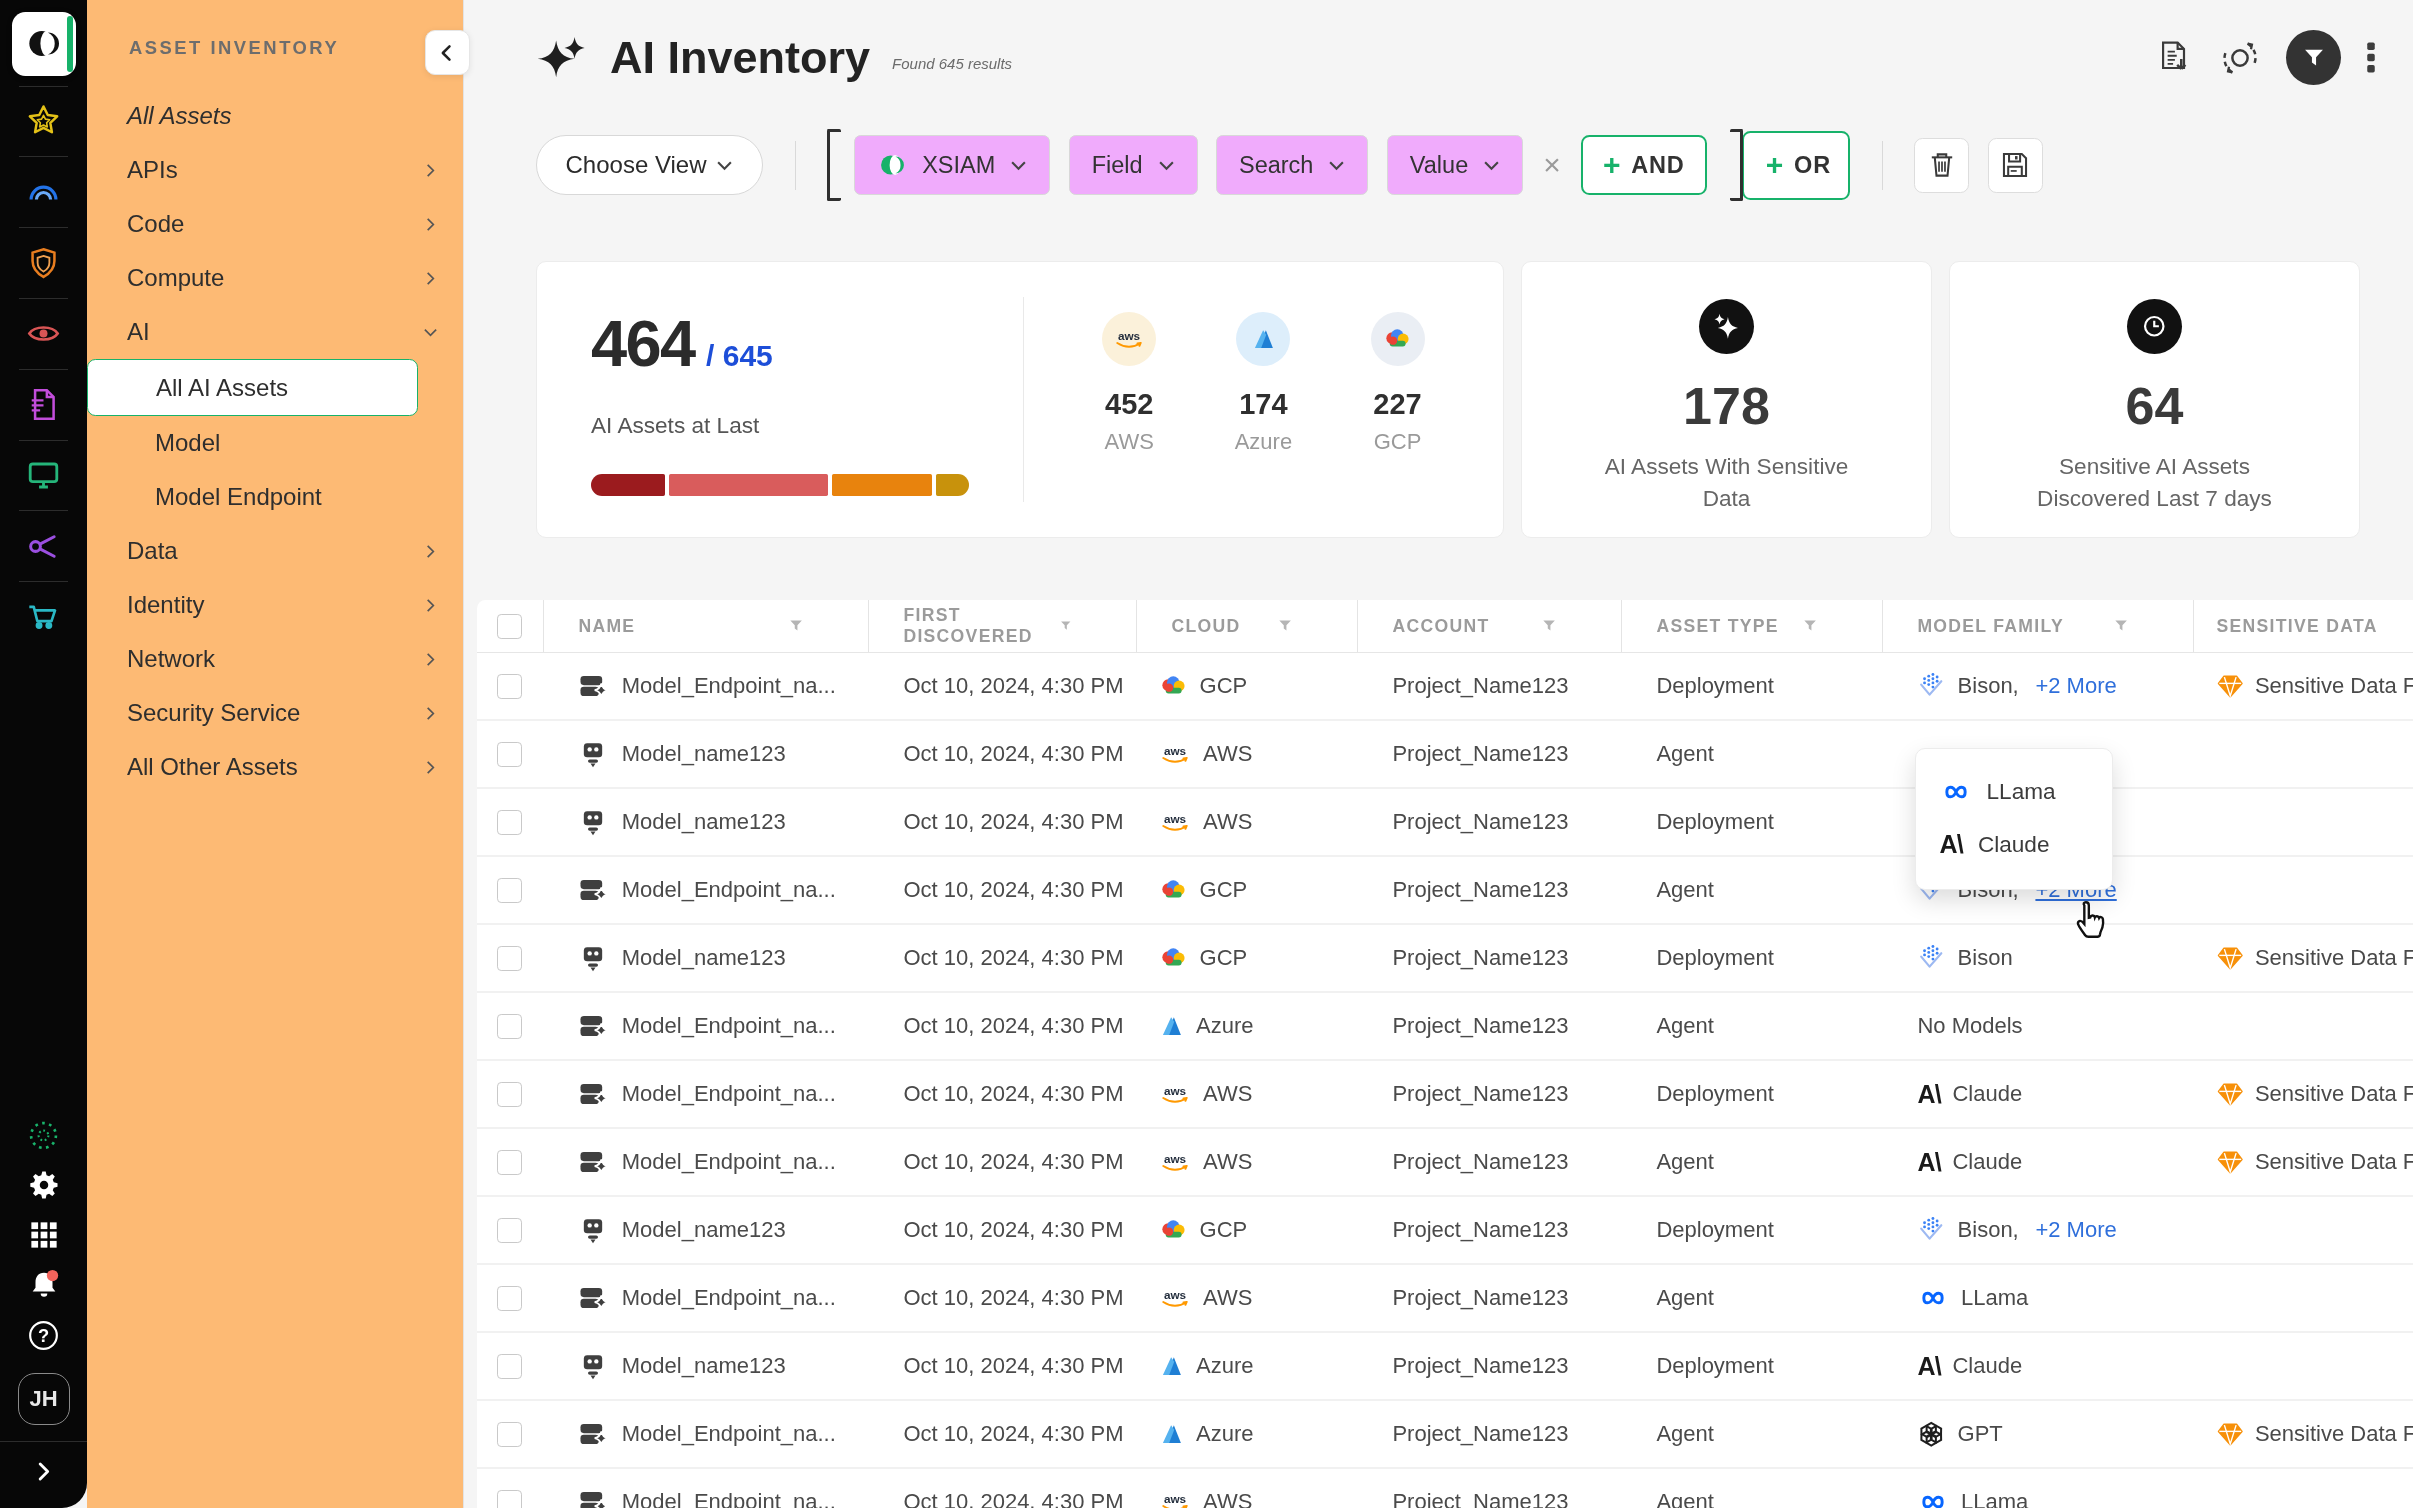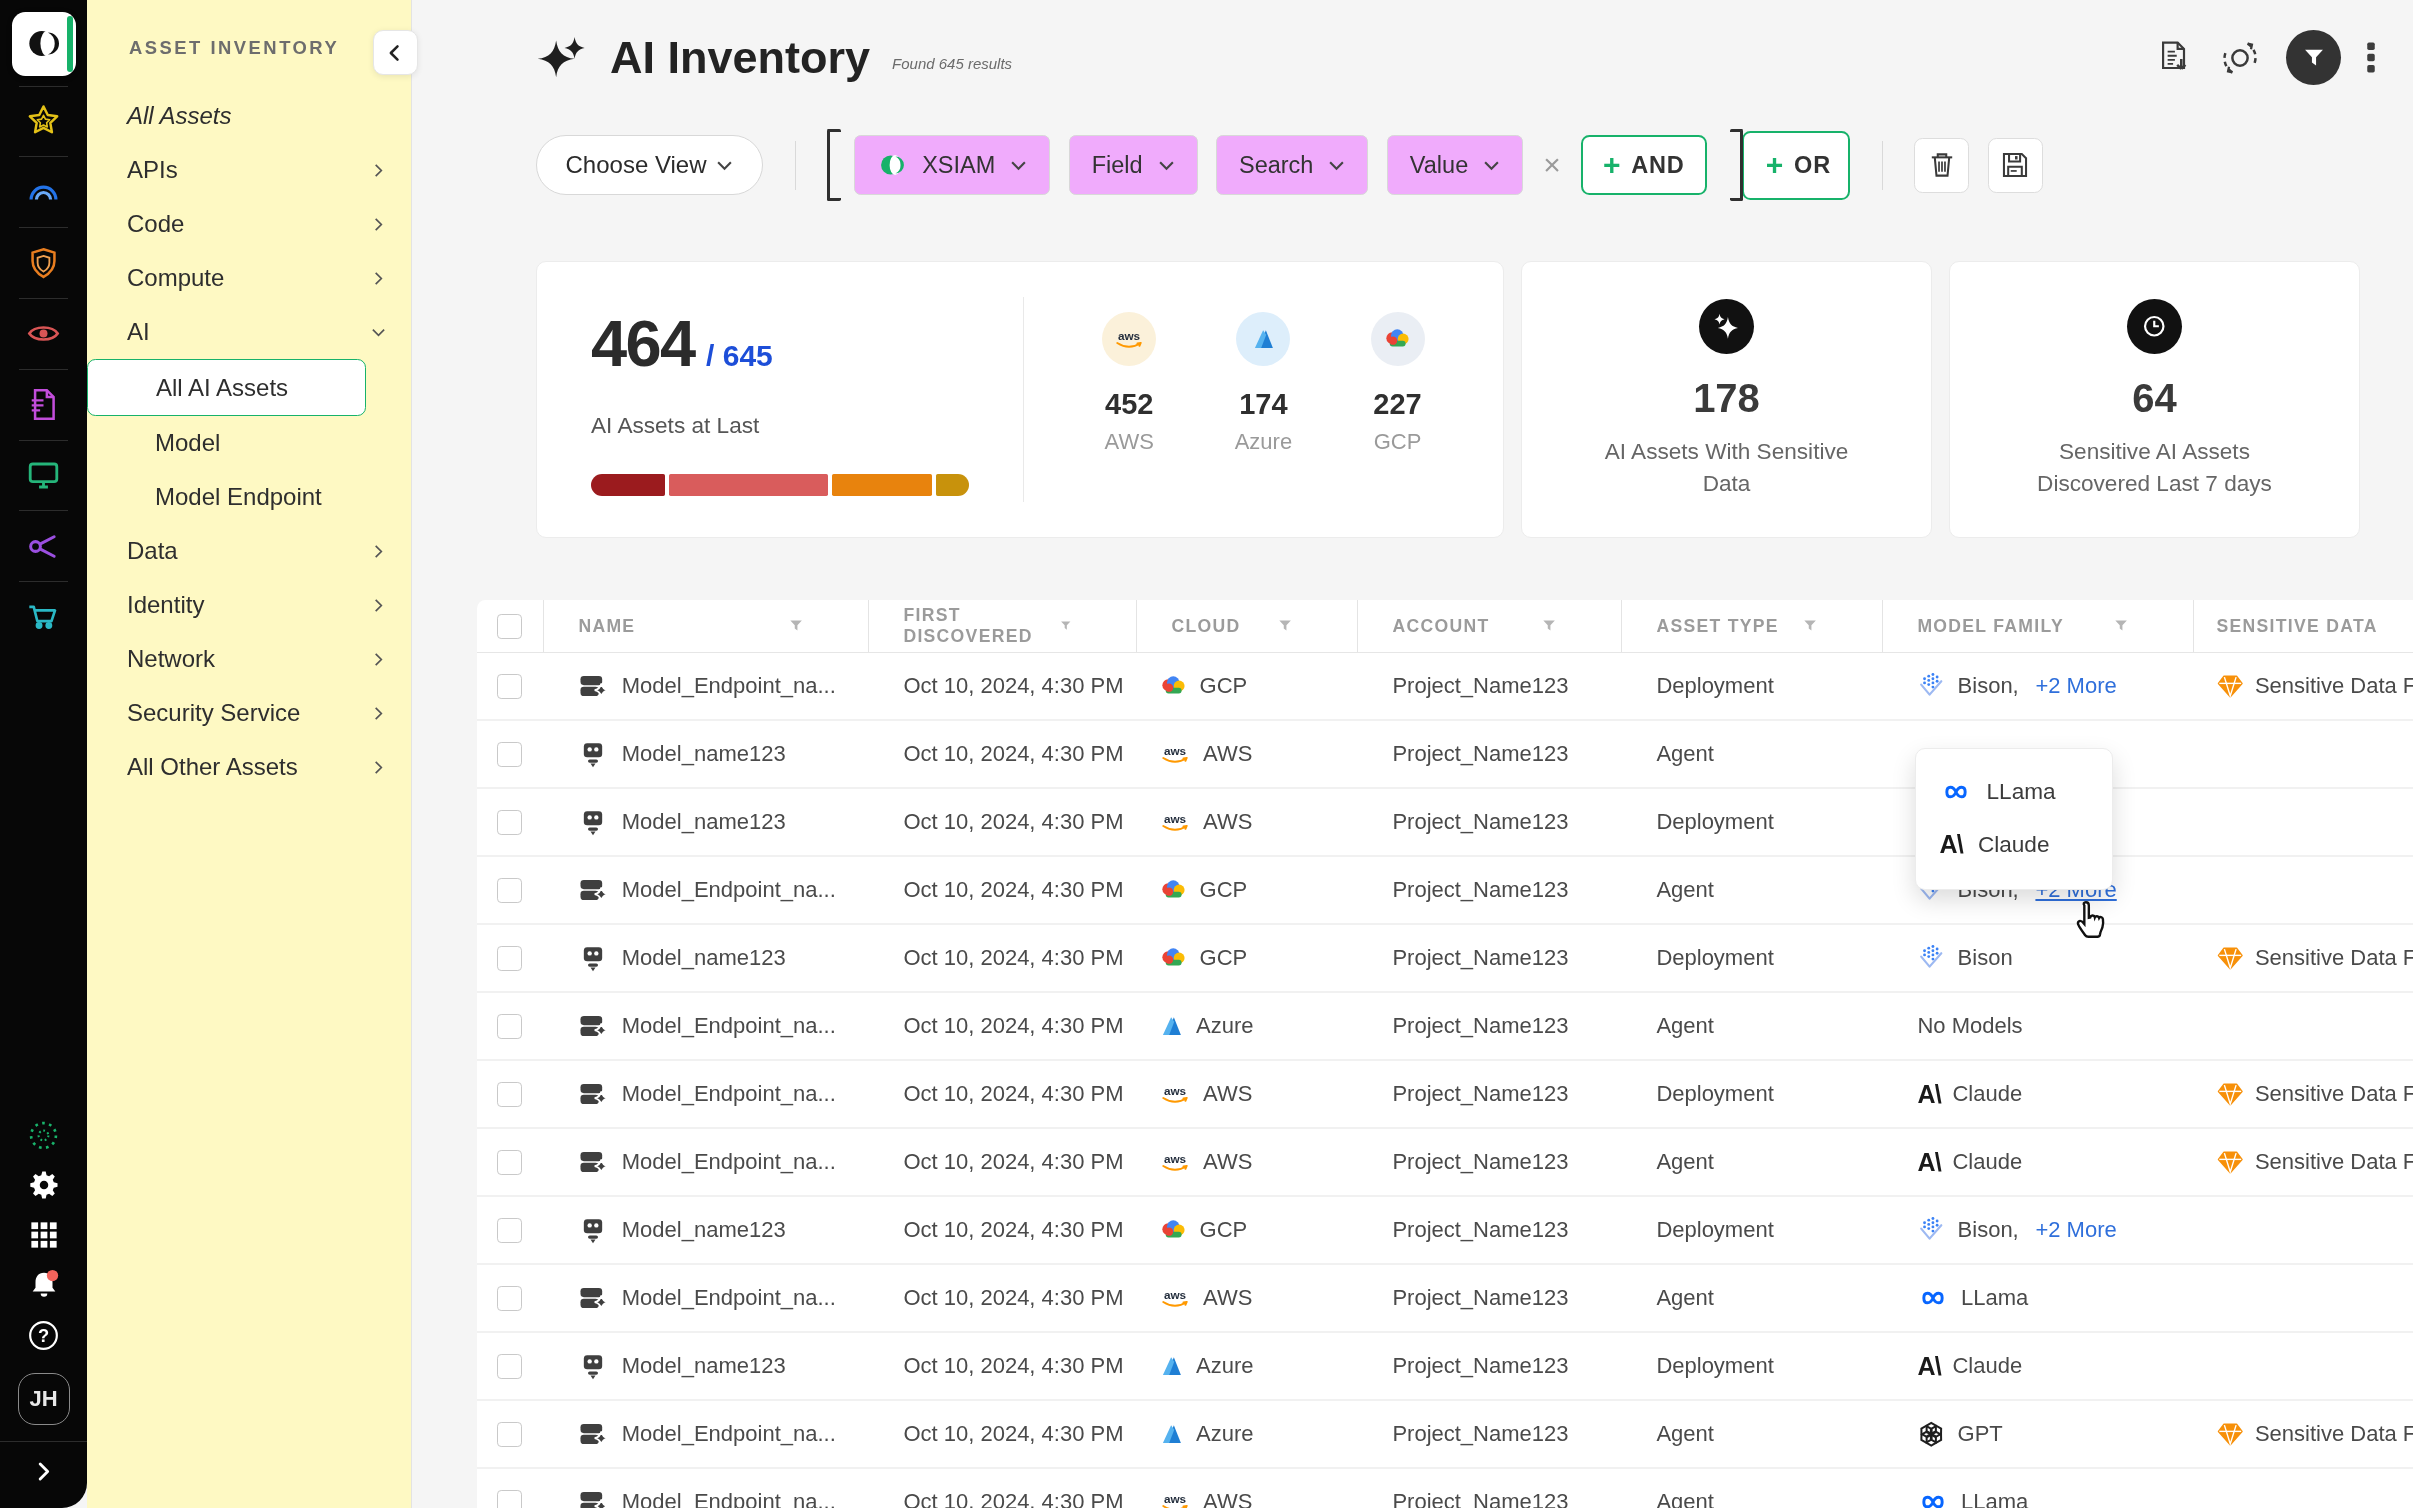--- a/index.html
+++ b/index.html
@@ -18,21 +18,21 @@
     display:flex;align-items:center;justify-content:center;box-shadow:0 1.7px 5px rgba(0,0,0,.35)}
   .logo-accent{position:absolute;right:2.5px;top:4.2px;bottom:4.2px;width:5.9px;border-radius:3.4px;background:var(--green)}
   .rail-div{width:49px;height:0.8px;background:#2c2c2c;margin:10px 0}
   .rail-btn{background:none;border:none;width:50px;height:50px;display:flex;align-items:center;justify-content:center;cursor:pointer;flex:none}
   .rail-spacer{flex:1}
   .avatar{width:52px;height:52px;border:1.7px solid #8a8a8a;border-radius:17px;color:#e8e8e8;
     font-size:22px;font-weight:bold;display:flex;align-items:center;justify-content:center;margin:13.4px 0 8.4px}
   .rail-div.full{width:87px;margin:6.7px 0 5px}
 
   
-  .sidebar{position:absolute;left:87px;top:0;width:325px;height:1508px;background:#fef9c3;
+  .sidebar{position:absolute;left:87px;top:0;width:377px;height:1508px;background:#fdba74;
     border-right:0.8px solid var(--border);z-index:20}
   .sb-title{padding:37px 0 0 42px;font-size:18.4px;font-weight:bold;letter-spacing:2.5px;color:#6d6d6d}
   .collapse{position:absolute;top:30px;right:-6.7px;width:45px;height:45px;background:#fff;border:0.8px solid #e6e6e6;
     border-radius:10px;box-shadow:0 1.7px 6.7px rgba(0,0,0,.08);display:flex;align-items:center;justify-content:center;cursor:pointer}
   .sb-items{margin-top:30px}
   .sb-item{height:54px;display:flex;align-items:center;padding:0 25px 0 40px;font-size:24px;font-weight:400;
     color:#2e2e2e;cursor:pointer}
   .sb-item .lbl{flex:1}
   .sb-item.italic .lbl{font-style:italic}
   .sb-item.sub{padding-left:68px}
@@ -85,21 +85,21 @@
   .risk-right{flex:1;display:flex;justify-content:space-evenly;padding-top:50px}
   .cloud-col{display:flex;flex-direction:column;align-items:center}
   .badge{width:54px;height:54px;border-radius:50%;display:flex;align-items:center;justify-content:center}
   .badge.aws{background:#fbf1da}
   .badge.azure{background:#ddeefb}
   .badge.gcp{background:#eaeef4}
   .cloud-count{font-size:29px;font-weight:bold;color:#2f2f2f;margin-top:22px}
   .cloud-name{font-size:22px;color:#9a9a9a;margin-top:8.4px}
   .card.mini{flex:0 0 411px;display:flex;flex-direction:column;align-items:center;text-align:center;padding-top:37px}
   .mini-icon{width:55px;height:55px;border-radius:50%;background:#111;display:flex;align-items:center;justify-content:center}
-  .mini-num{font-size:40px;font-weight:bold;color:#3a3a3a;margin-top:22px}
+  .mini-num{font-size:52px;font-weight:bold;color:#3a3a3a;margin-top:22px}
   .mini-label{font-size:22.6px;color:#666;margin-top:15px;line-height:1.4;max-width:277px}
 
   
   .table-panel{margin:62px 0 0 13.4px;background:#fff;border-radius:8.4px 0 0 0;min-height:922px}
   .tgrid{display:grid;grid-template-columns:67px 325px 268px 221px 264px 261px 311px 293px;width:max-content}
   .th{height:52px;display:flex;align-items:center;font-size:17.6px;font-weight:bold;letter-spacing:1.3px;
     color:#9b9b9b;border-right:0.8px solid #e4e4e4;padding-left:34px}
   .th:last-child{border-right:none}
   .th .funnel{margin-left:auto;margin-right:65px}
   .thead{border-bottom:1.7px solid #e6e6e6}

